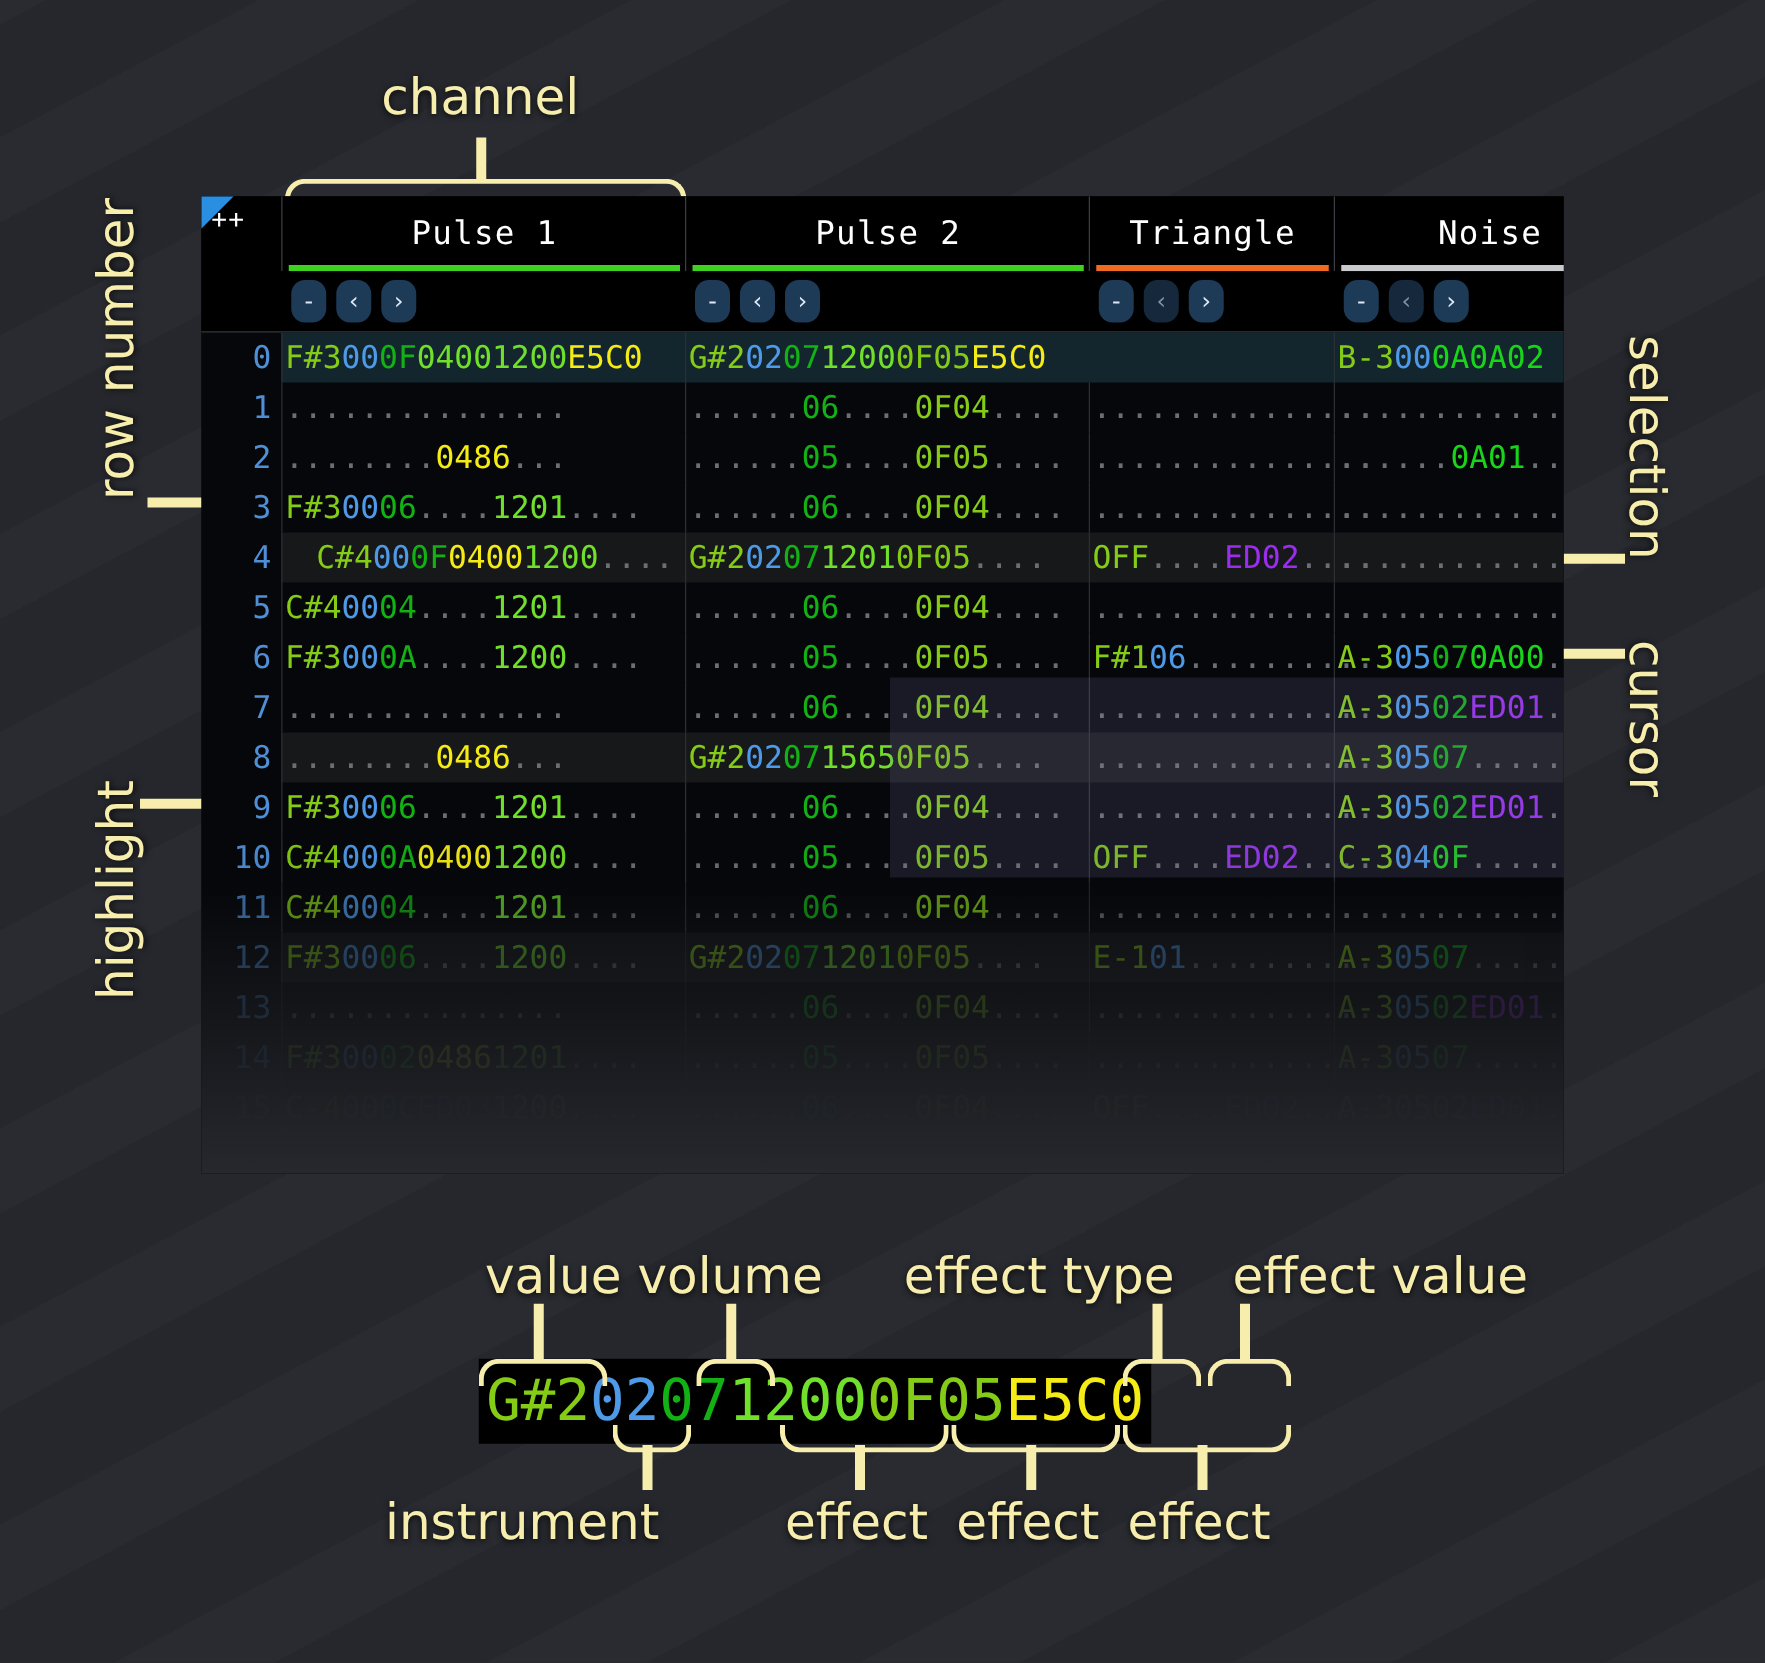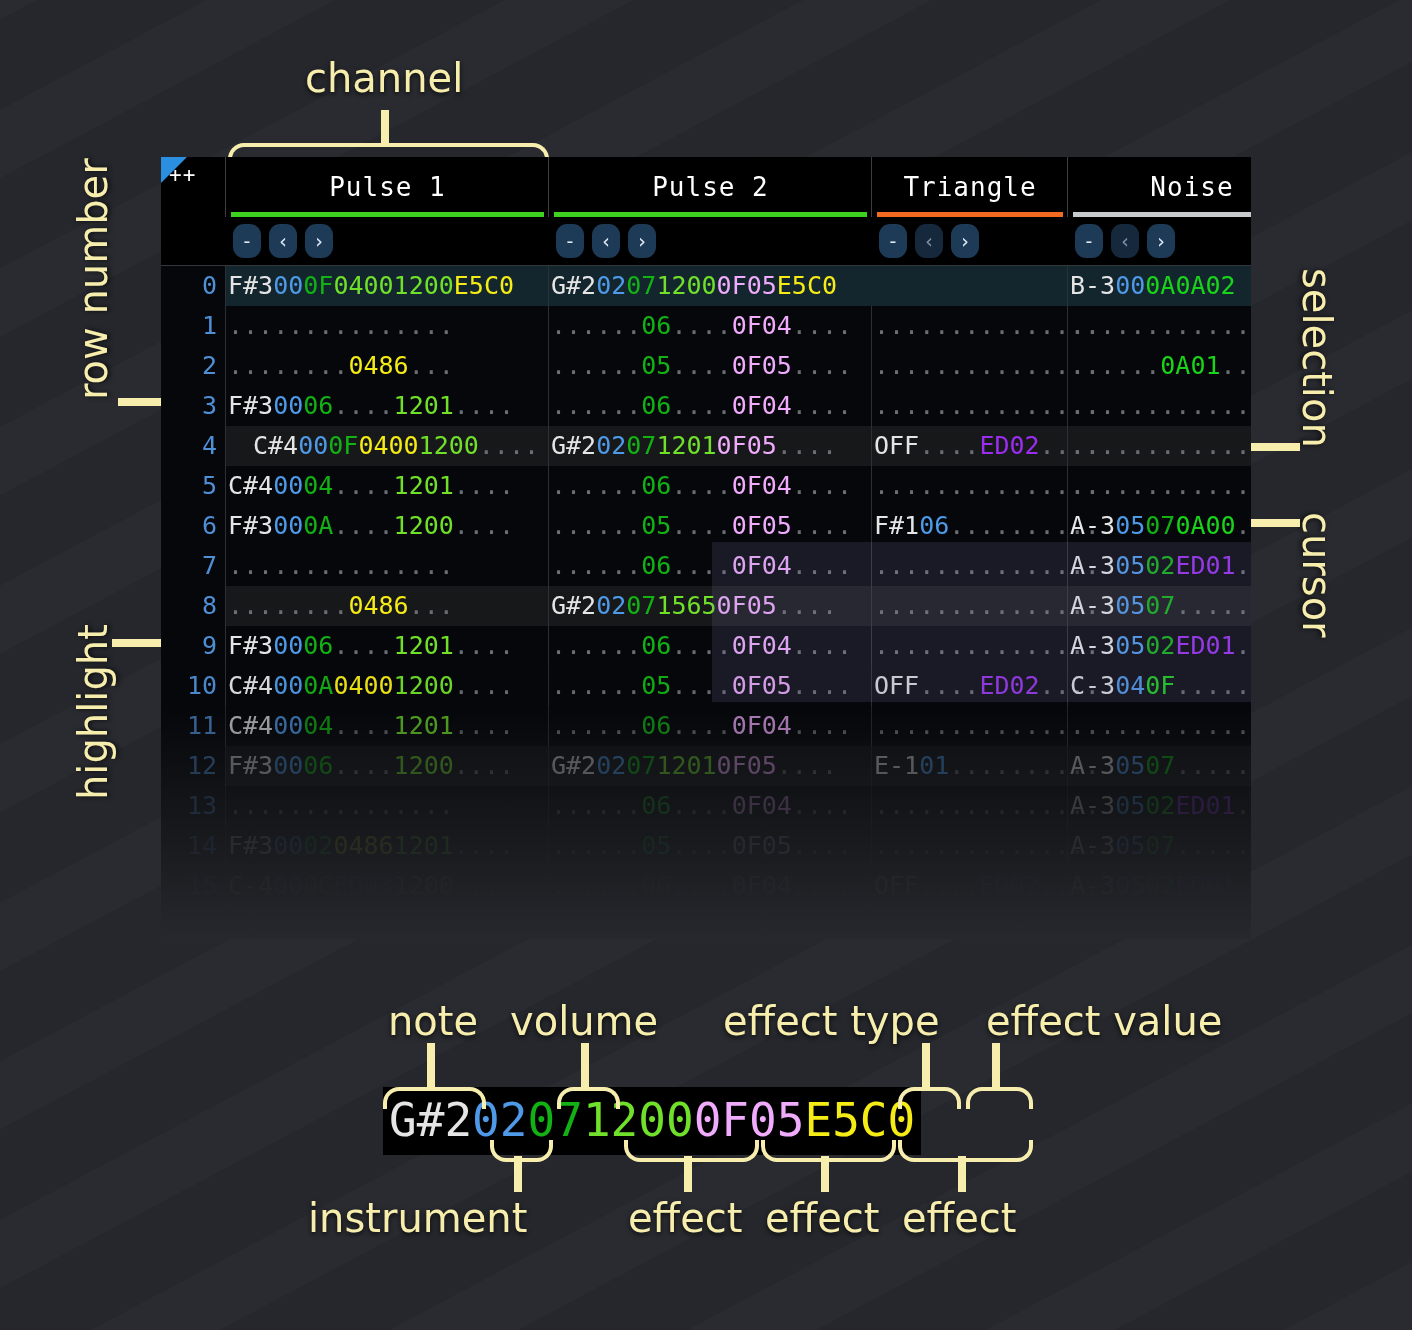--- a/index.html
+++ b/index.html
@@ -68,25 +68,25 @@
     border-left:1px solid #2c2f34;
     padding-left:2px;
     box-sizing:border-box;
   }
   .cellcol:first-child{border-left:1px solid #2c2f34;}
   .rowbg{position:absolute;left:64px;top:0;right:0;height:40px;}
   .playrow .rowbg{background:#13262e;}
   .hlrow  .rowbg{background:#17181a;}
 
   
-  .t-note{color:#e5e5e5;}
+  .t-note{color:#84cc16;}
   .t-inst{color:#4e9ae8;}
   .t-vol {color:#12b215;}
   .t-fx1 {color:#70e02a;}
-  .t-fx2 {color:#f0abfc;}
+  .t-fx2 {color:#84cc16;}
   .t-fx3 {color:#f5ec16;}
   .t-fxp {color:#9b2df0;}
   .t-fxg {color:#19d519;}
   .t-dot {color:#6b6e73;}
 
   
   #selection{
     position:absolute;left:551px;top:385px;width:594px;height:160px;
     background:rgba(122,126,180,0.17);
     pointer-events:none;
@@ -386,20 +386,20 @@
 <div class="lead" style="left:427px;top:1043px;width:8px;height:46px;"></div>
 <div class="lead" style="left:581px;top:1043px;width:8px;height:46px;"></div>
 <div class="lead" style="left:922px;top:1043px;width:8px;height:46px;"></div>
 <div class="lead" style="left:992px;top:1043px;width:8px;height:46px;"></div>
 
 <div class="lead" style="left:514px;top:1156px;width:8px;height:36px;"></div>
 <div class="lead" style="left:684px;top:1156px;width:8px;height:36px;"></div>
 <div class="lead" style="left:821px;top:1156px;width:8px;height:36px;"></div>
 <div class="lead" style="left:958px;top:1156px;width:8px;height:36px;"></div>
 
-<div class="lbl" style="left:388px;top:998px;">note</div>
+<div class="lbl" style="left:388px;top:998px;">value</div>
 <div class="lbl" style="left:510px;top:998px;">volume</div>
 <div class="lbl" style="left:723px;top:998px;">effect type</div>
 <div class="lbl" style="left:986px;top:998px;">effect value</div>
 <div class="lbl" style="left:308px;top:1195px;">instrument</div>
 <div class="lbl" style="left:628px;top:1195px;">effect</div>
 <div class="lbl" style="left:765px;top:1195px;">effect</div>
 <div class="lbl" style="left:902px;top:1195px;">effect</div>
 
 </body></html>

